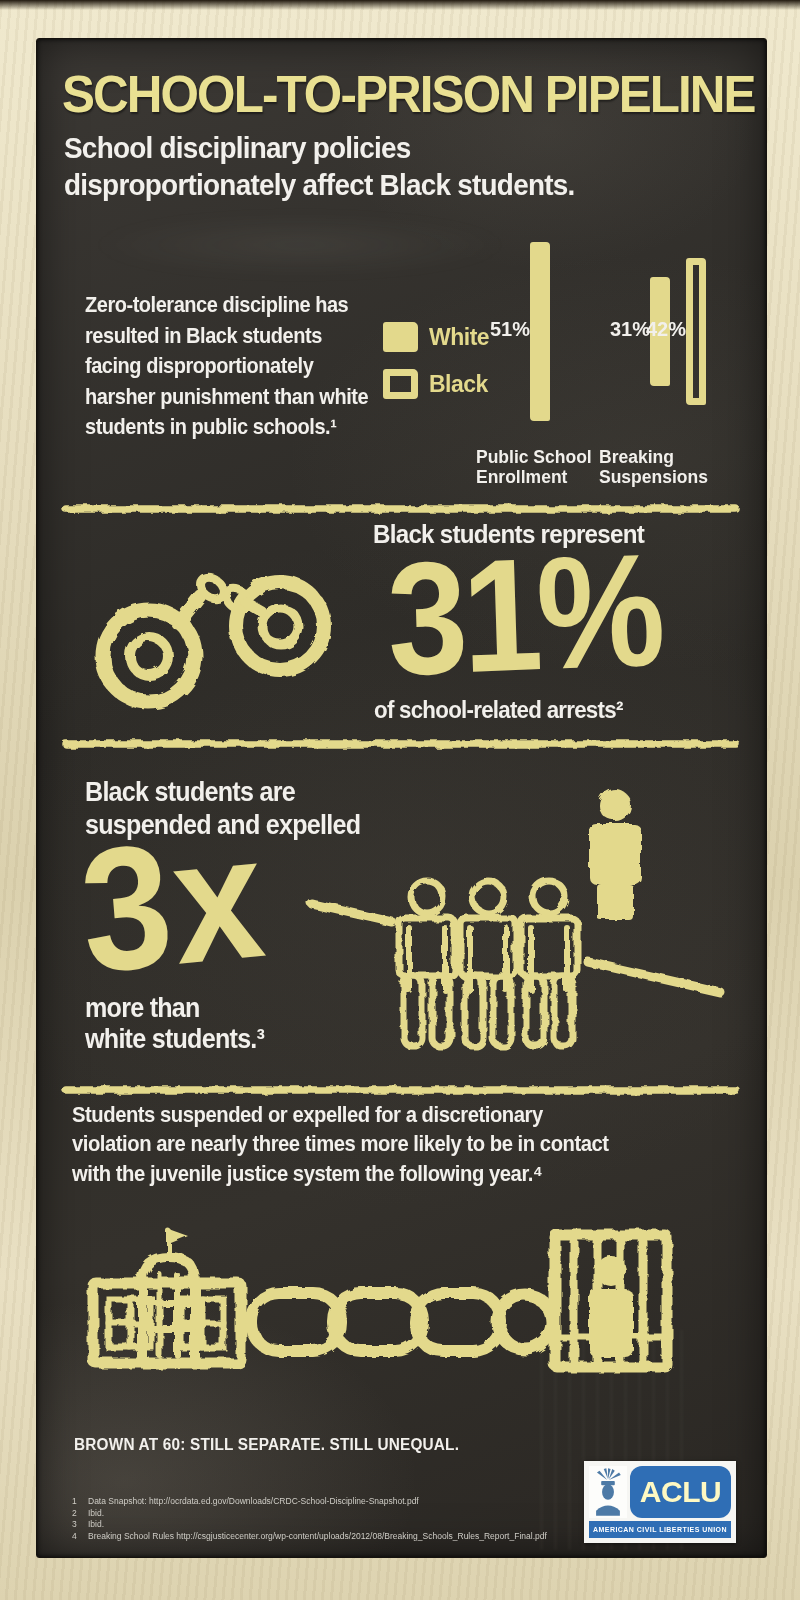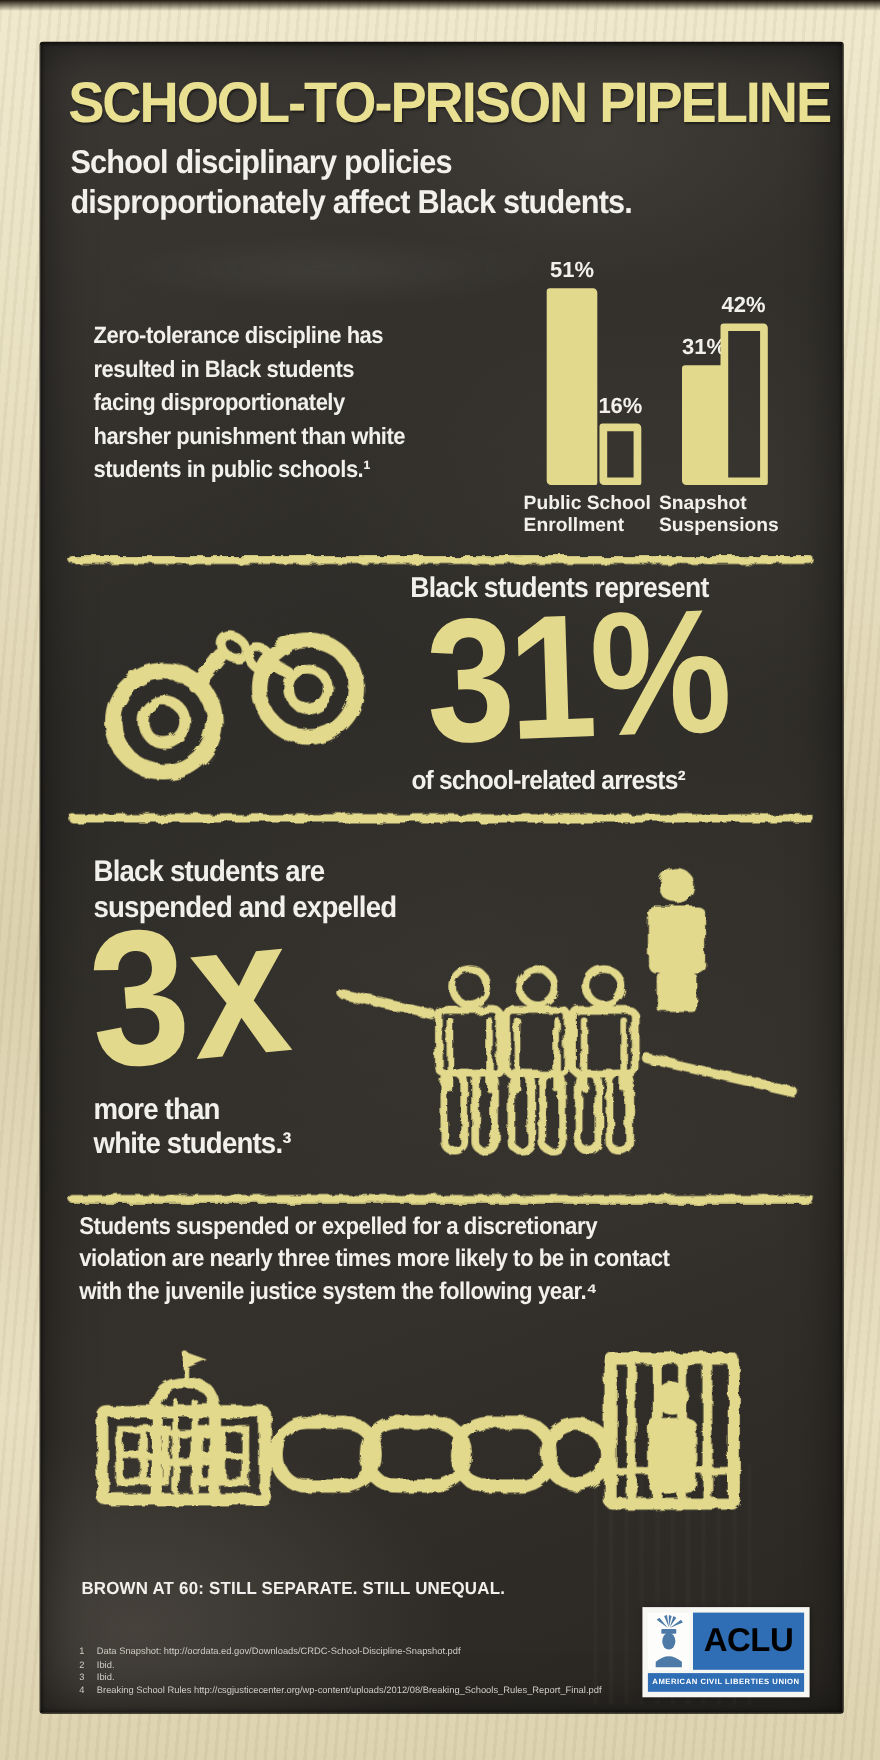--- a/index.html
+++ b/index.html
@@ -47,21 +47,21 @@
     line-height:1.42;color:var(--white);transform:scaleX(.93);}
 
   .legend{position:absolute;left:383px;top:322px;display:flex;flex-direction:column;gap:17px;}
   .legend-row{display:flex;align-items:center;gap:11px;}
   .swatch{width:35px;height:30px;border-radius:3px 5px 4px 3px;}
   .swatch.filled{background:var(--chalk);}
   .swatch.outlined{border:7px solid var(--chalk);background:transparent;}
   .legend-label{font-size:23px;font-weight:800;color:var(--chalk);letter-spacing:-.5px;}
 
   .chart{position:absolute;left:455px;top:222px;width:300px;height:219px;}
-  .bar-wrap{position:absolute;bottom:0;height:100%;display:flex;flex-direction:column;
+  .bar-wrap{position:absolute;bottom:0;height:100%;display:flex;
     justify-content:flex-end;align-items:center;}
   .bar-label{font-size:20px;font-weight:800;color:var(--white);margin-bottom:4px;}
   .bar{border-radius:3px 4px 2px 4px;}
   .bar.filled{background:var(--chalk);}
   .bar.outlined{border:7px solid var(--chalk);background:transparent;}
   .cat-label{position:absolute;top:225px;width:130px;font-size:17.5px;
     font-weight:800;line-height:1.15;color:var(--white);}
 
   .s2-intro{left:373px;top:519px;font-size:26px;font-weight:800;letter-spacing:-.8px;
     color:var(--white);transform:scaleX(.93);}
@@ -80,22 +80,22 @@
   .para4{left:72px;top:1100px;font-size:22px;font-weight:700;letter-spacing:-.5px;
     line-height:1.33;color:var(--white);transform:scaleX(.92);}
 
   .tagline{left:74px;top:1436px;font-size:16px;font-weight:800;letter-spacing:.2px;
     color:var(--white);transform:scaleX(.96);}
 
   .aclu{position:absolute;left:584px;top:1461px;width:152px;background:#f6f6f3;
     padding:5px;box-shadow:0 1px 4px rgba(0,0,0,.5);}
   .aclu-top{display:flex;gap:3px;height:52px;}
   .aclu-statue{width:38px;background:#fdfdfb;display:flex;align-items:center;justify-content:center;}
-  .aclu-acronym{flex:1;background:var(--blue);color:#000000;font-weight:800;font-size:30px;
-    letter-spacing:-.5px;display:flex;align-items:center;justify-content:center;}
+  .aclu-acronym{flex:1;background:var(--blue);color:#fef9c3;font-weight:800;font-size:30px;
+    letter-spacing:-.5px;display:flex;align-items:center;justify-content:center;border-radius:12px;}
   .aclu-bar{margin-top:3px;height:17px;background:var(--blue);color:#fff;font-weight:700;
     font-size:7px;letter-spacing:.45px;display:flex;align-items:center;justify-content:center;}
 
   .footnotes{position:absolute;left:72px;top:1496px;color:#cfcdc6;font-size:8.5px;line-height:11.5px;}
   .fn-row{display:flex;}
   .fn-num{width:16px;flex:0 0 16px;}
 </style>
 </head>
 <body>
 
@@ -195,41 +195,47 @@
   <h1 class="txt title">SCHOOL-TO-PRISON PIPELINE</h1>
   <h2 class="txt subtitle pre">School disciplinary policies
 disproportionately affect Black students.</h2>
 
   <p class="txt para1 pre">Zero-tolerance discipline has
 resulted in Black students
 facing disproportionately
 harsher punishment than white
 students in public schools.¹</p>
 
+  <div class="legend">
+    <div class="legend-row">
+      <span class="swatch filled"></span>
+      <span class="legend-label">White</span>
+    </div>
+    <div class="legend-row">
+      <span class="swatch outlined"></span>
+      <span class="legend-label">Black</span>
+    </div>
+  </div>
 
   <div class="chart">
     <div class="bar-wrap" style="left:35px;width:60px">
       <div class="bar-label">51%</div>
       <div class="bar filled" style="width: 46px; height: 179px;"></div>
     </div>
-    <div class="bar-wrap" style="left:79px;width:60px">
-      <div class="bar-label">16%</div>
-      <div class="bar outlined" style="width: 38px; height: 56px;"></div>
-    </div>
     <div class="bar-wrap" style="left:155px;width:60px">
       <div class="bar-label">31%</div>
       <div class="bar filled" style="width: 41px; height: 109px;"></div>
     </div>
     <div class="bar-wrap" style="left:191px;width:60px">
       <div class="bar-label">42%</div>
       <div class="bar outlined" style="width: 43px; height: 147px;"></div>
     </div>
     <div class="cat-label pre" style="left:21px">Public School
 Enrollment</div>
-    <div class="cat-label pre" style="left:144px">Snapshot
+    <div class="cat-label pre" style="left:144px">Breaking
 Suspensions</div>
   </div>
 
   <div class="txt s2-intro">Black students represent</div>
   <div class="txt stat-31">31%</div>
   <div class="txt s2-caption">of school-related arrests²</div>
 
   <div class="txt s3-intro pre">Black students are
 suspended and expelled</div>
   <div class="txt stat-3x">3x</div>

